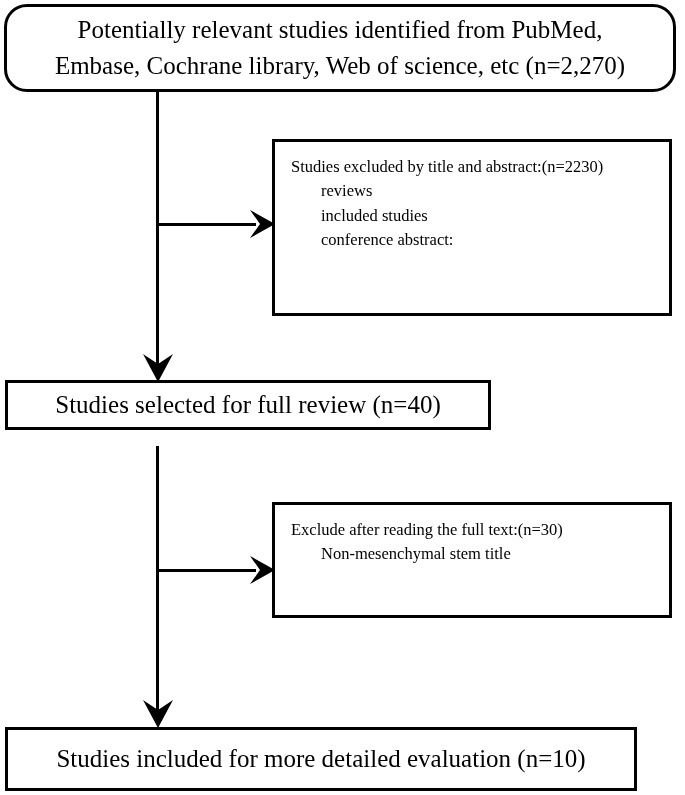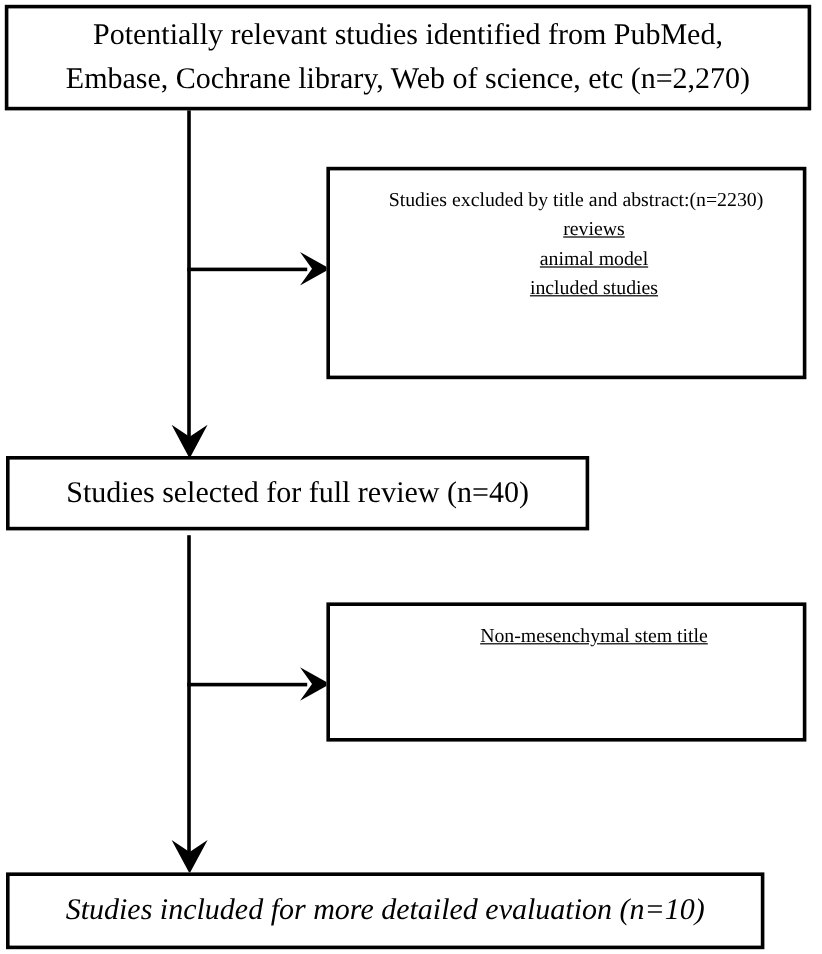--- a/index.html
+++ b/index.html
@@ -34,35 +34,33 @@
   .box.main .box-text {
     font-size: 25px;
     line-height: 1.45;
     padding: 0 10px;
     white-space: pre-line;
   }
 
   
   .box.side {
     padding: 13px 0 0 16px;
-    text-align: center;
   }
   .side-list {
     list-style: none;
     margin: 0;
     padding: 0;
     font-size: 16.5px;
     line-height: 1.47;
   }
   .side-list li {
     white-space: pre;
   }
   .side-list li.indent {
     padding-left: 30px;
-    text-decoration: underline;
   }
 
   
   .vline {
     position: absolute;
     width: 3px;
     background: #000000;
   }
   .hline {
     position: absolute;
@@ -74,21 +72,21 @@
   .arrowhead {
     position: absolute;
     line-height: 0;
   }
 </style>
 </head>
 <body>
 
 <div id="flowchart">
 
-  <div class="box main" style="left:4px; top:4px; width:672px; height:88px;">
+  <div class="box main" style="left:4px; top:4px; width:672px; height:88px;border-radius:23px;">
     <div class="box-text">Potentially relevant studies identified from PubMed,
 Embase, Cochrane library, Web of science, etc (n=2,270)</div>
   </div>
 
   <div class="vline" style="left:156px; top:92px; height:281px;"></div>
   <div class="arrowhead" style="left:141px; top:347px;">
     <svg width="34" height="36" viewBox="0 0 34 36">
       <polygon points="17,35 2,7 17,17 32,7" fill="#000000"></polygon>
     </svg>
   </div>
@@ -97,46 +95,47 @@
   <div class="arrowhead" style="left:246px; top:207px;">
     <svg width="30" height="34" viewBox="0 0 30 34">
       <polygon points="29,17 4,3 14,17 4,31" fill="#000000"></polygon>
     </svg>
   </div>
 
   <div class="box side" style="left:272px; top:139px; width:400px; height:177px;">
     <ul class="side-list">
       <li>Studies excluded by title and abstract:(n=2230)</li>
       <li class="indent">reviews</li>
-      <li class="indent">animal model</li>
       <li class="indent">included studies</li>
+      <li class="indent">conference abstract:</li>
     </ul>
   </div>
 
-  <div class="box main" style="left:5px; top:380px; width:486px; height:62px;">
+  <div class="box main" style="left:5px; top:380px; width:486px; height:50px;">
     <div class="box-text">Studies selected for full review (n=40)</div>
   </div>
 
   <div class="vline" style="left:156px; top:446px; height:274px;"></div>
   <div class="arrowhead" style="left:141px; top:693px;">
     <svg width="34" height="36" viewBox="0 0 34 36">
       <polygon points="17,35 2,7 17,17 32,7" fill="#000000"></polygon>
     </svg>
   </div>
 
   <div class="hline" style="left:156px; top:569px; width:100px;"></div>
   <div class="arrowhead" style="left:246px; top:553px;">
     <svg width="30" height="34" viewBox="0 0 30 34">
       <polygon points="29,17 4,3 14,17 4,31" fill="#000000"></polygon>
     </svg>
   </div>
 
   <div class="box side" style="left:272px; top:502px; width:400px; height:116px;">
     <ul class="side-list">
+      <li>Exclude after reading the full text:(n=30)</li>
       <li class="indent">Non-mesenchymal stem title</li>
     </ul>
   </div>
 
-  <div class="box main" style="left:5px; top:727px; width:632px; height:64px;font-style:italic;">
+  <div class="box main" style="left:5px; top:727px; width:632px; height:64px;">
     <div class="box-text">Studies included for more detailed evaluation (n=10)</div>
   </div>
 
 </div>
 
 </body></html>

